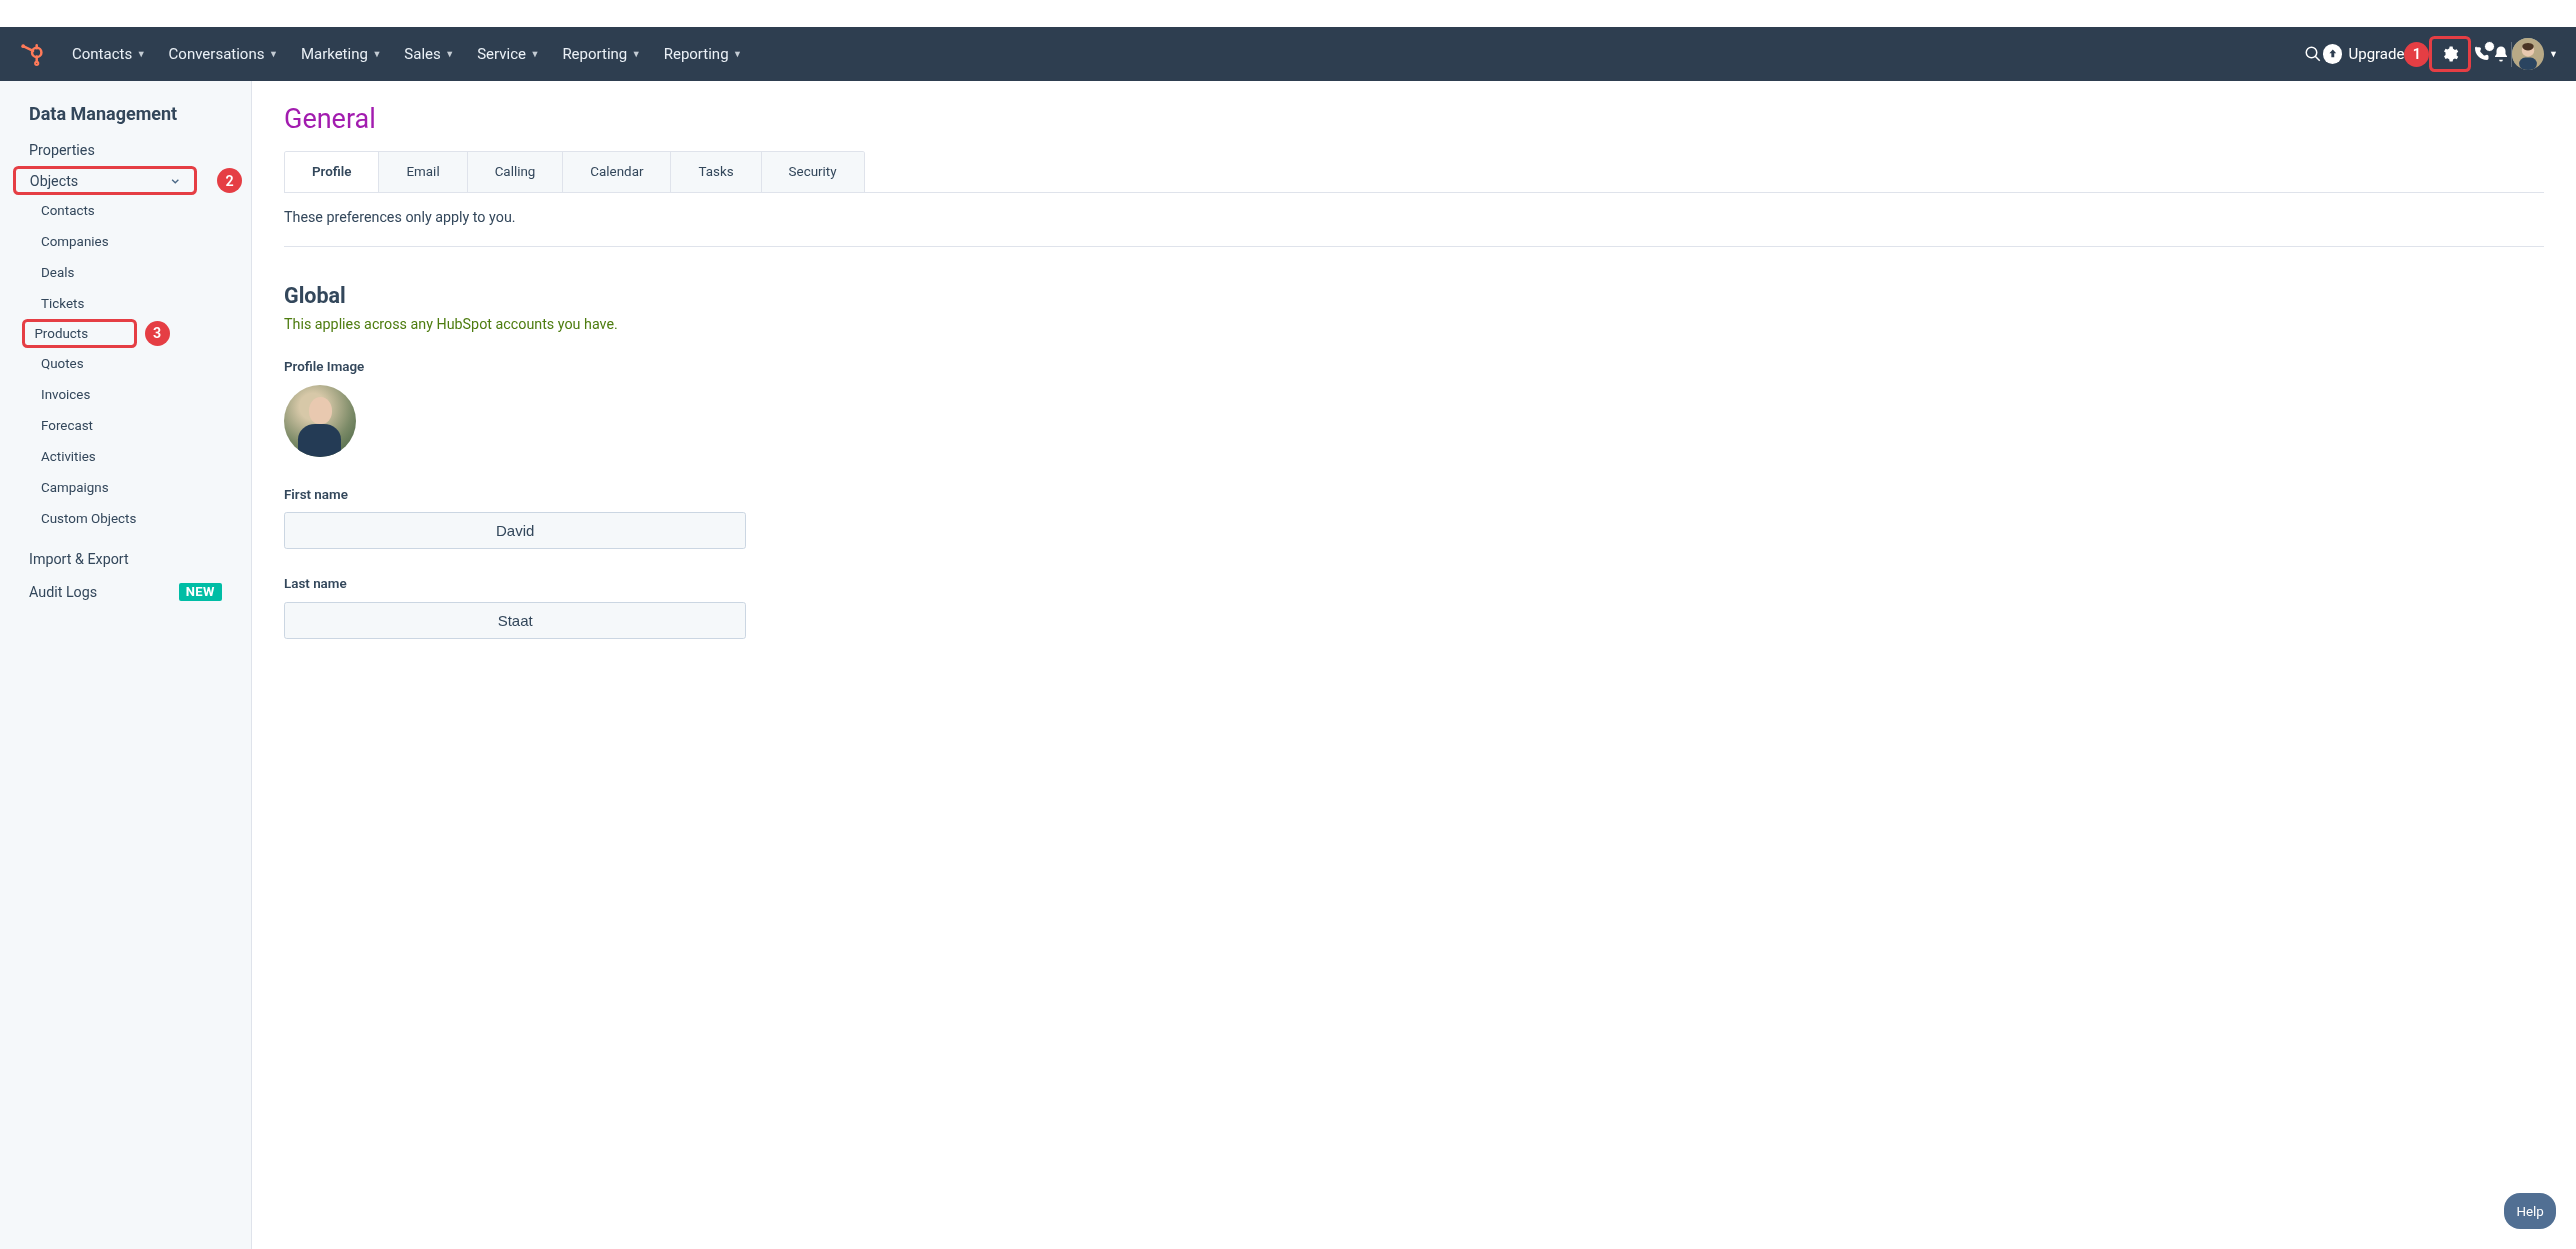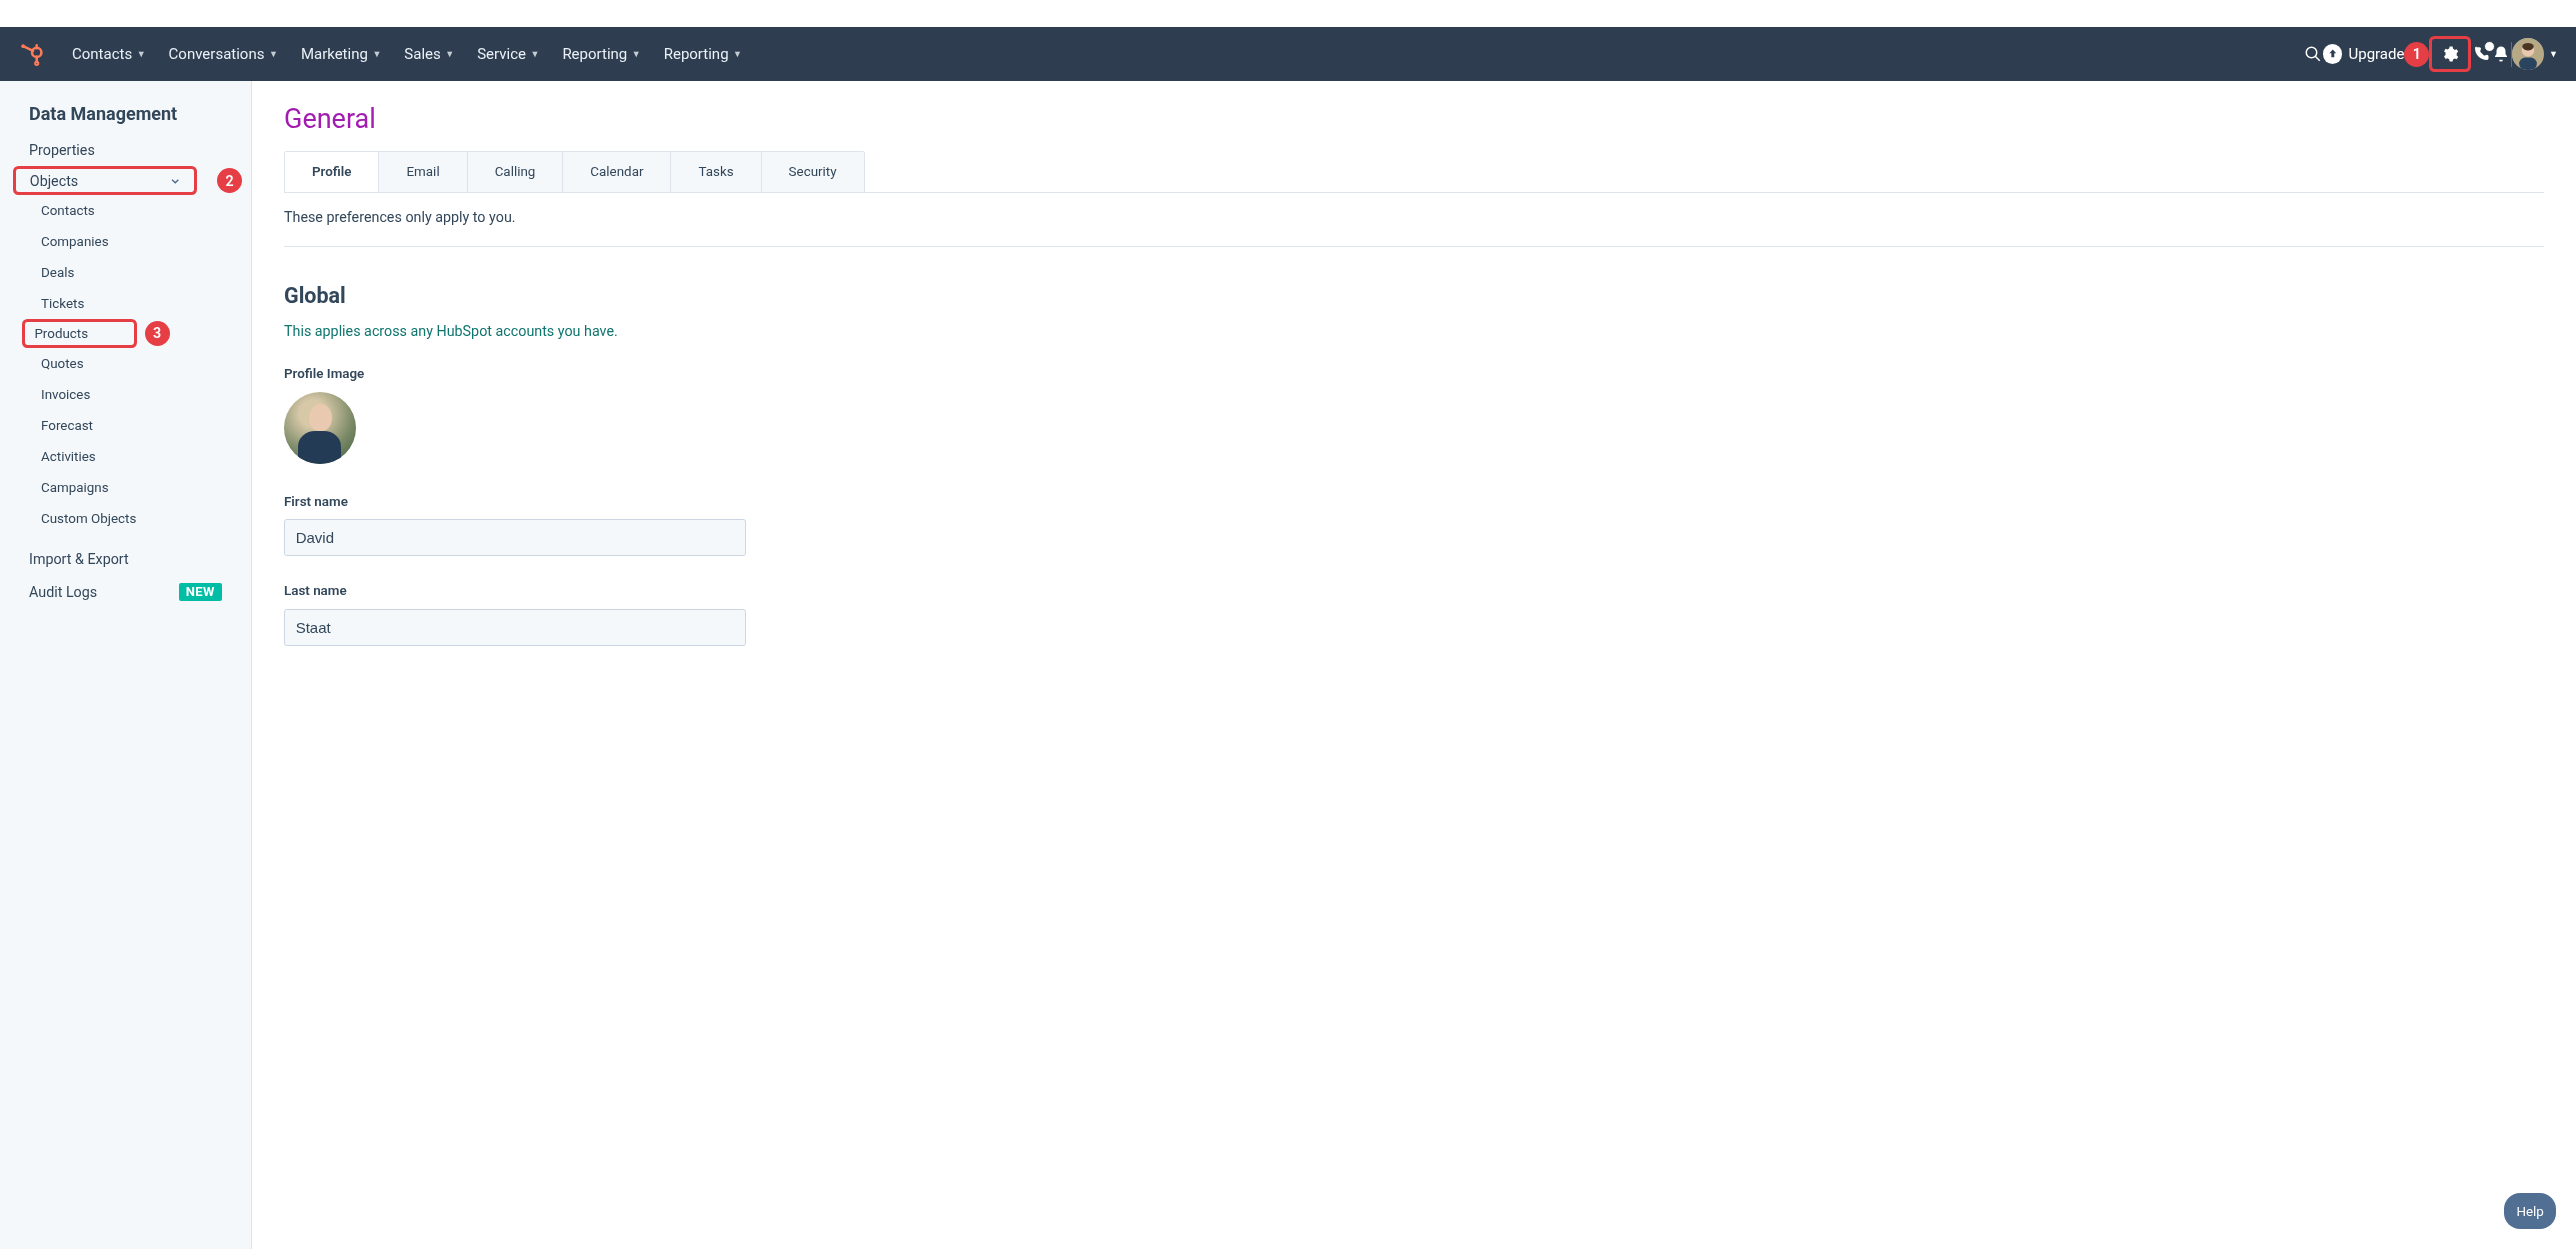--- a/index.html
+++ b/index.html
@@ -233,23 +233,23 @@
   padding: 16px 0 21.5px;
   border-bottom: 0.9px solid #dfe3eb;
 }
 .sect-h {
   font-size: 21.5px;
   font-weight: 700;
   color: #33475b;
   margin-top: 36px;
 }
 .sect-sub {
-  color: #0f766e;
+  color: #4d7c0f;
   font-size: 14.3px;
-  margin-top: 15px;
+  margin-top: 8px;
   margin-bottom: 27px;
 }
 .field-label {
   font-weight: 600;
   font-size: 13.4px;
   color: #33475b;
   margin-bottom: 10.7px;
 }
 .profile-img {
   width: 72px;
@@ -283,20 +283,21 @@
 .text-input {
   width: 439px;
   padding: 9px 10.7px;
   font-size: 15px;
   color: #33475b;
   background: #f5f8fa;
   border: 0.9px solid #cbd6e2;
   border-radius: 2.7px;
   outline: none;
   margin-bottom: 27px;
+  text-align: center;
 }
 .help-pill {
   position: fixed;
   right: 19.7px;
   bottom: 19.7px;
   background: #516f93;
   color: #fff;
   font-size: 13.4px;
   padding: 10.7px 12.5px;
   border-radius: 16px;

